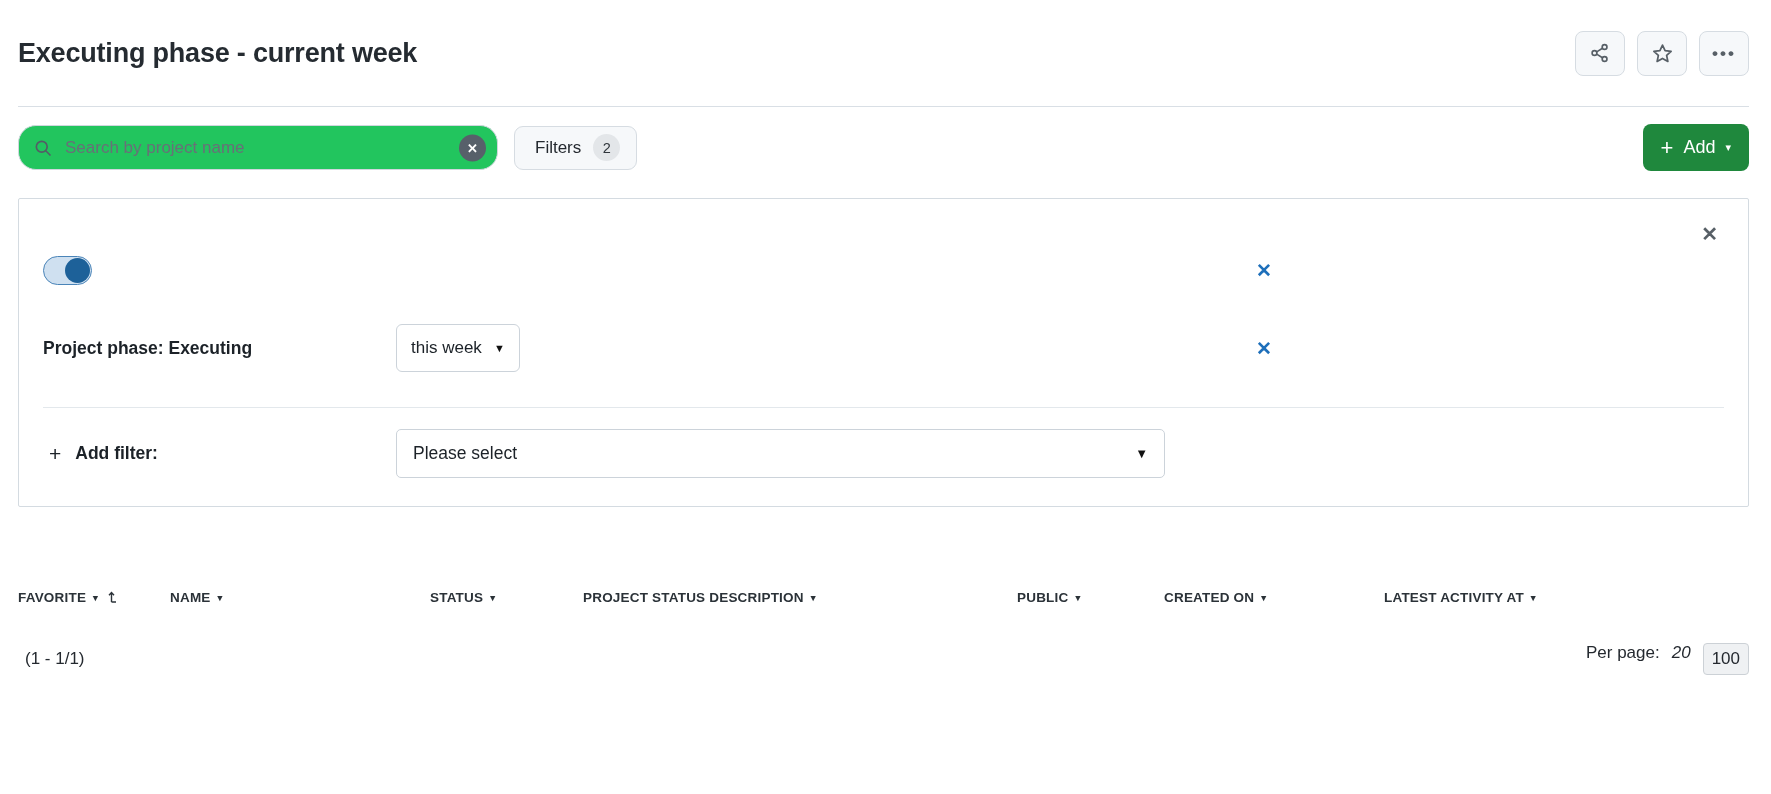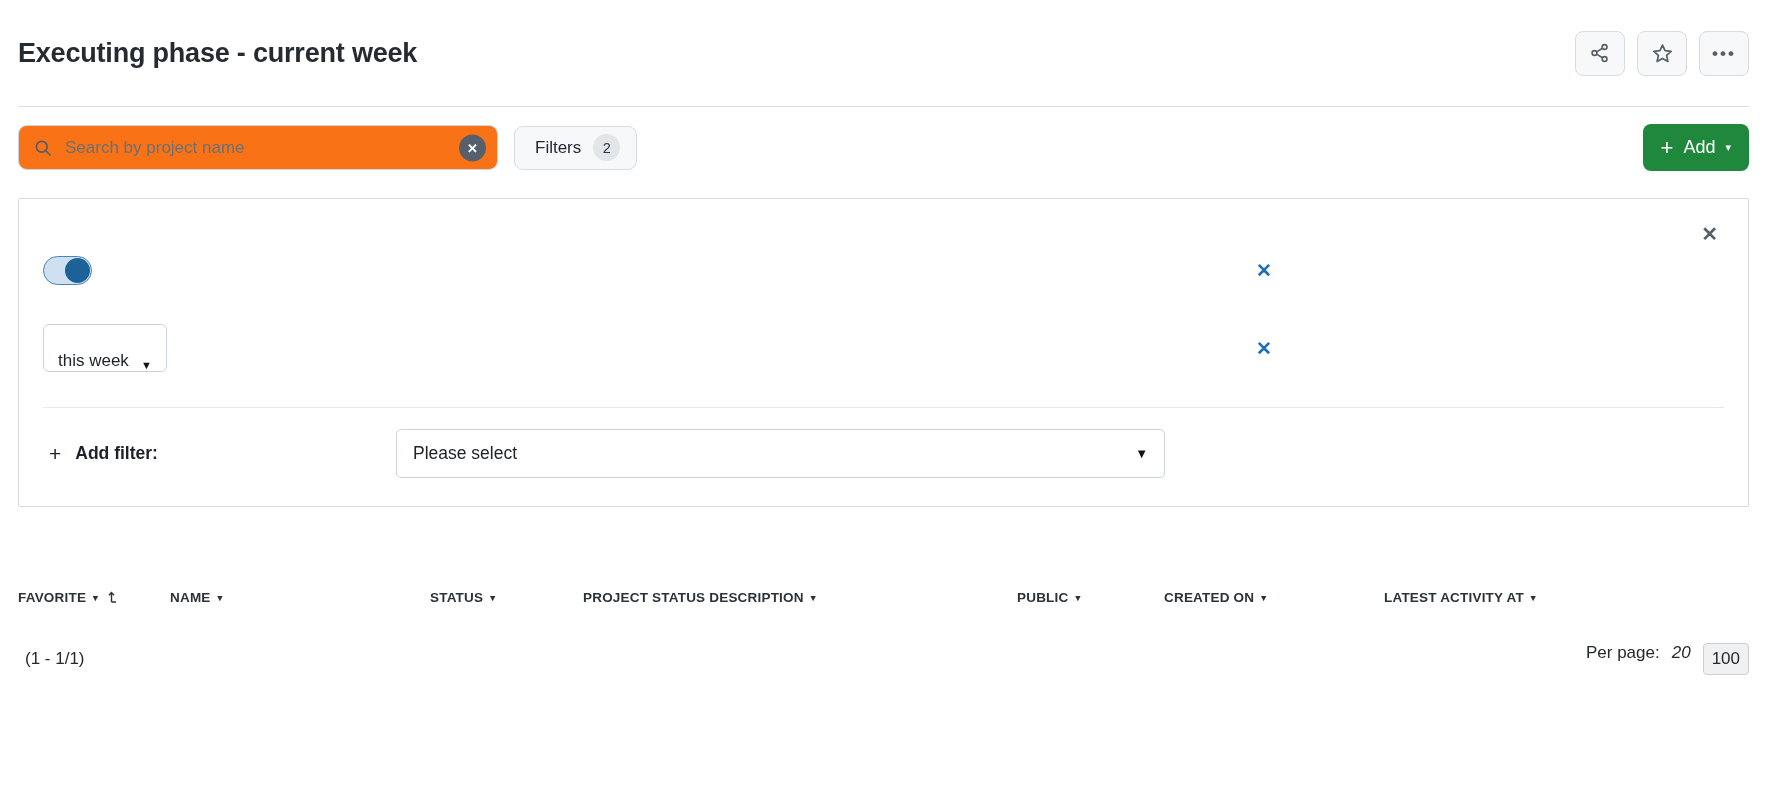--- a/index.html
+++ b/index.html
@@ -29,21 +29,21 @@
   }
   .icon-btn svg { stroke:#575f66; }
   .dots { color:#575f66; font-size:17px; letter-spacing:2px; font-weight:700; line-height:1; }
 
   .divider { border-top:1px solid #d9dfe5; margin-top:28px; }
 
   
   .toolbar { margin-top:17px; display:flex; align-items:center; }
   .search-box {
     position:relative; width:480px; height:45px;
-    border:1px solid #d0d7de; border-radius:9px; background:#f97316;
+    border:1px solid #d0d7de; border-radius:18px; background:#22c55e;
     display:flex; align-items:center; padding:0 44px 0 14px;
   }
   .search-box input {
     border:none; outline:none; width:100%; font-size:17px;
     font-family:"Liberation Sans", sans-serif; color:#30363c; background:transparent;
   }
   .search-box input::placeholder { color:#687078; }
   .search-glyph { margin-right:10px; display:flex; }
   .clear-btn {
     position:absolute; right:11px; top:50%; transform:translateY(-50%);
@@ -93,21 +93,21 @@
     width:49px; height:29px; border-radius:15px; background:#cfe0f0;
     border:1px solid #4a84b8; position:relative; cursor:pointer;
   }
   .toggle-knob {
     position:absolute; right:1px; top:1px; width:25px; height:25px; border-radius:50%;
     background:#1d6199;
   }
   
   .mini-select {
     height:48px; min-width:120px; border:1px solid #ccd3da; border-radius:6px;
-    display:flex; align-items:flex-end; padding:0 14px; gap:12px; font-size:17px; color:#1c2228;
+    display:flex; align-items:center; padding:0 14px; gap:12px; font-size:17px; color:#1c2228;
     background:#fff; cursor:pointer;
   }
   .mini-select .sel-caret { font-size:11px; color:#111; }
   .wide-select {
     width:769px; height:49px; border:1px solid #ccd3da; border-radius:5px;
     display:flex; align-items:center; padding:0 16px; font-size:17.5px; color:#1c2228;
     background:#fff; cursor:pointer;
   }
   .wide-select .sel-caret { margin-left:auto; font-size:13px; color:#111; }
   .panel-divider { border-top:1px solid #e3e8ec; margin-top:35px; }
@@ -206,20 +206,21 @@
     <div class="filter-row r1">
       <div class="toggle">
         <div class="toggle-knob"></div>
       </div>
       <button class="remove-x">
         <span>✕</span>
       </button>
     </div>
 
     <div class="filter-row r2">
+      <div class="filter-label">Project phase: Executing</div>
       <div class="mini-select">
         <span>this week</span>
         <span class="sel-caret">▼</span>
       </div>
       <button class="remove-x">
         <span>✕</span>
       </button>
     </div>
 
     <div class="panel-divider"></div>

